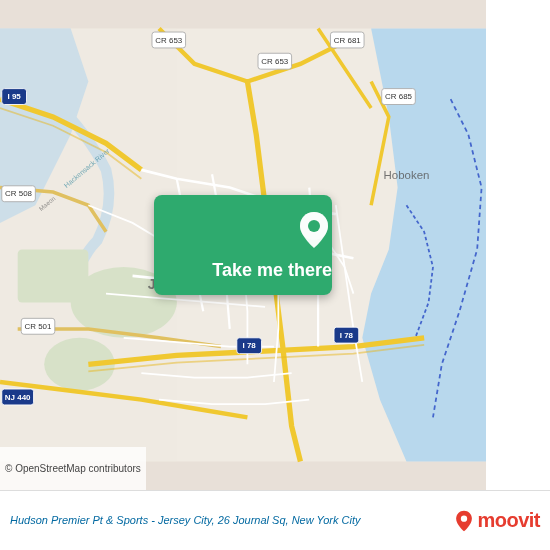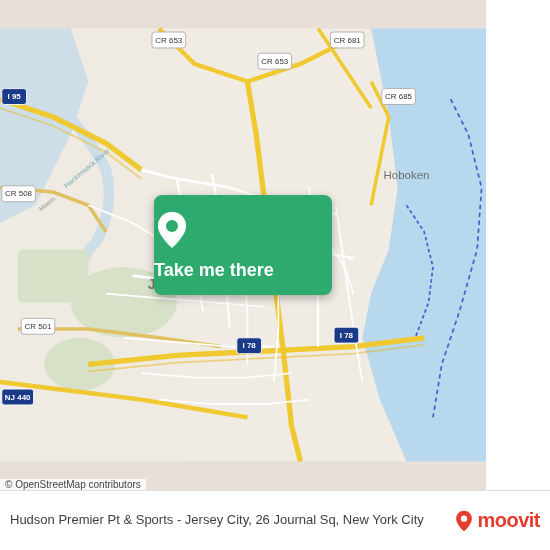--- a/index.html
+++ b/index.html
@@ -33,24 +33,25 @@
       height: 60px;
       background: #fff;
       display: flex;
       align-items: center;
       padding: 0 10px;
       border-top: 1px solid #ddd;
       gap: 8px;
     }
 
     #location-text {
-      font-size: 13px;
-      color: #404040;
+      font-size: 11px;
+      color: #0369a1;
       flex: 1;
       line-height: 1.3;
+      font-style: italic;
     }
 
     #moovit-logo {
       display: flex;
       align-items: center;
       gap: 2px;
       flex-shrink: 0;
     }
 
     #moovit-pin {
@@ -71,21 +72,21 @@
       left: 50%;
       top: 50%;
       transform: translate(-50%, -50%);
       background: #2eaa6e;
       border-radius: 8px;
       padding: 0;
       width: 178px;
       height: 100px;
       display: flex;
       flex-direction: column;
-      align-items: flex-start;
+      align-items: flex-end;
       justify-content: center;
       cursor: pointer;
       box-shadow: 0 3px 10px rgba(0,0,0,0.3);
       border: none;
       gap: 8px;
       z-index: 10;
     }
 
     #btn-label {
       color: #fff;
@@ -94,21 +95,21 @@
     }
 
     
     #copyright {
       position: absolute;
       bottom: 0;
       left: 0;
       background: rgba(255,255,255,0.8);
       font-size: 10px;
       color: #444;
-      padding: 0 5px;
+      padding: 16px 5px;
     }
 
   </style>
 </head>
 <body>
 
 <div id="map-container">
 
   <svg id="map-bg" viewBox="0 0 550 490" xmlns="http://www.w3.org/2000/svg">
 

